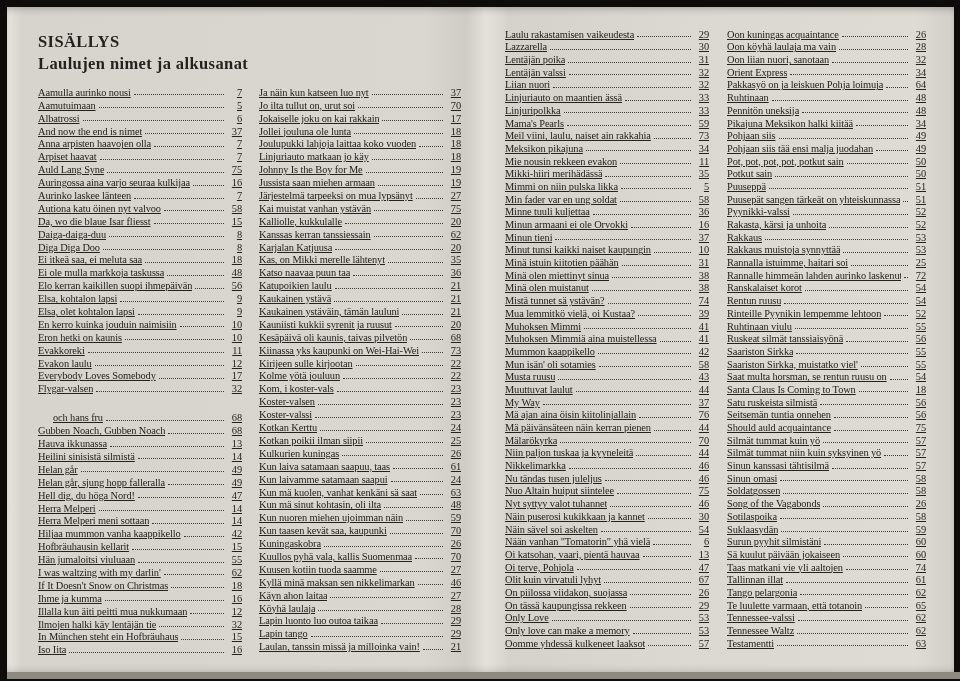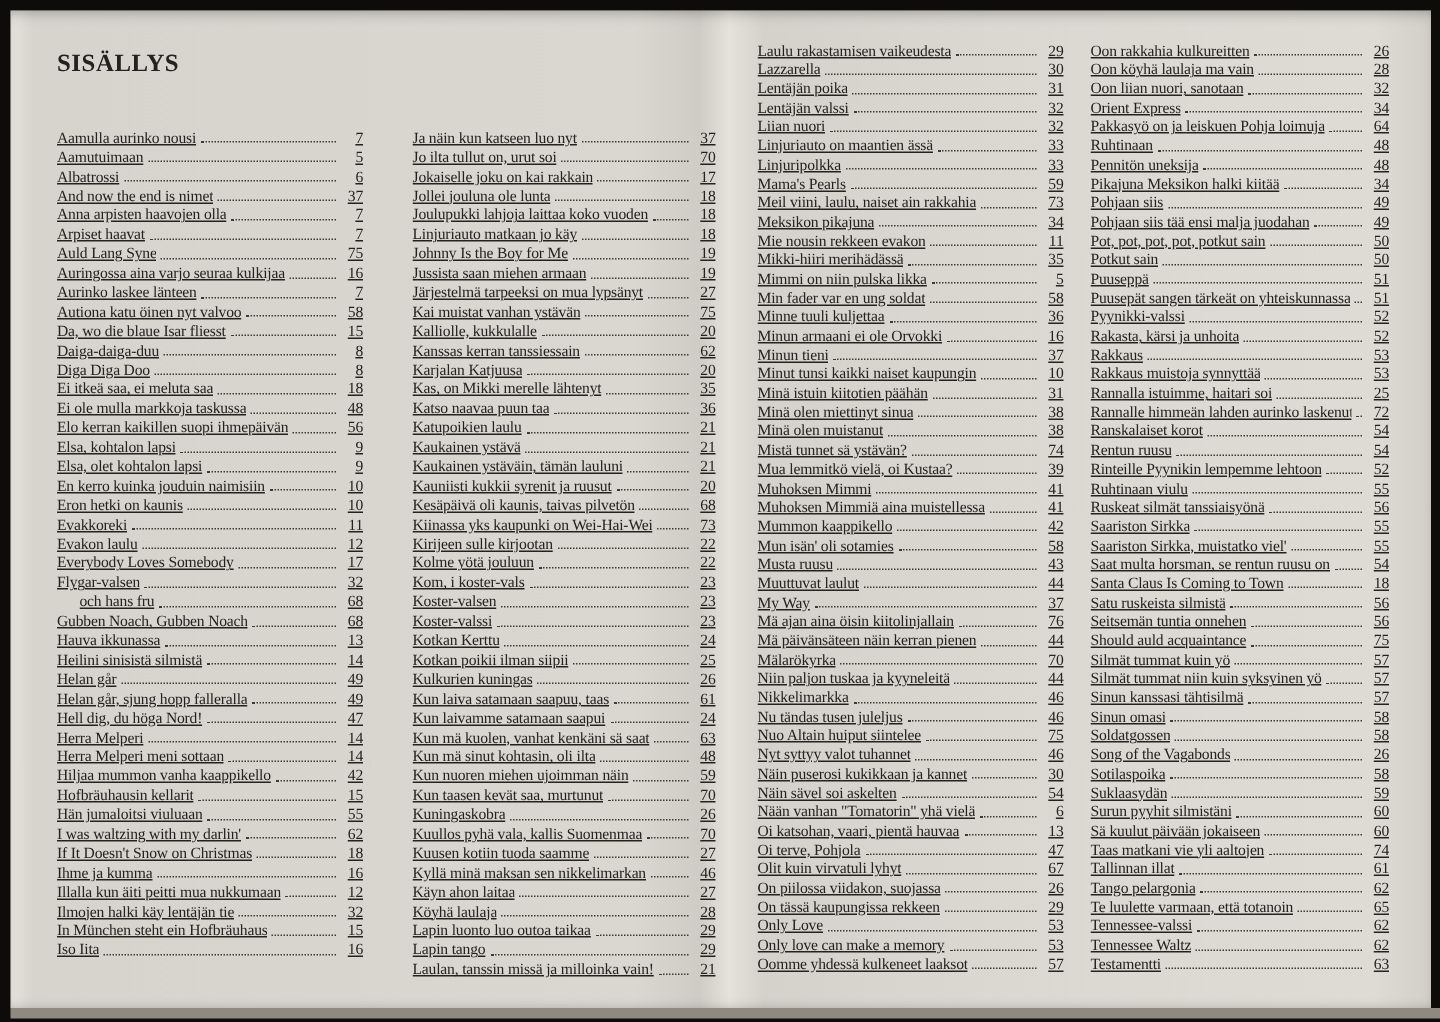--- a/index.html
+++ b/index.html
@@ -24,38 +24,39 @@
   }
   .hdr{
     position:absolute;left:31px;top:24px;
     font-weight:bold;font-size:16.5px;line-height:22px;letter-spacing:.4px;
   }
   .col{
     position:absolute;
     font-size:10.4px;letter-spacing:-0.12px;text-decoration:underline;
   }
   .c1{left:31px;top:78px;width:204px;--lh:12.9px;}
-  .c2{left:268px;top:78px;width:202px;--lh:12.9px;}
+  .c2{left:252px;top:78px;width:202px;--lh:12.9px;}
   .c3{left:498px;top:20px;width:204px;--lh:12.7px;}
   .c4{left:720px;top:20px;width:199px;--lh:12.7px;}
   .entry{display:flex;align-items:flex-end;height:var(--lh);}
-  .entry.indent{padding-left:15px;}
+  .entry.indent{padding-left:15px;margin-top:16px;}
   .t{white-space:nowrap;overflow:hidden;flex:0 1 auto;}
   .dots{flex:1 1 4px;min-width:4px;margin:0 3px 2.5px 3px;border-bottom:1.4px dotted #3e3a34;}
   .p{flex:none;min-width:15px;text-align:right;white-space:nowrap;}
 </style>
 </head>
 <body>
 
 <div class="bottom-strip"></div>
 
 <div class="paper">
 
   <div class="hdr">
     <div>SISÄLLYS</div>
+    <div>Laulujen nimet ja alkusanat</div>
   </div>
 
   <div class="col c1">
       <div class="entry">
         <span class="t">Aamulla aurinko nousi</span>
         <span class="dots"></span>
         <span class="p">7</span>
       </div>
       <div class="entry">
         <span class="t">Aamutuimaan</span>
@@ -433,21 +434,21 @@
         <span class="t">Kun mä sinut kohtasin, oli ilta</span>
         <span class="dots"></span>
         <span class="p">48</span>
       </div>
       <div class="entry">
         <span class="t">Kun nuoren miehen ujoimman näin</span>
         <span class="dots"></span>
         <span class="p">59</span>
       </div>
       <div class="entry">
-        <span class="t">Kun taasen kevät saa, murtunut</span>
+        <span class="t">Kun taasen kevät saa, kaupunki</span>
         <span class="dots"></span>
         <span class="p">70</span>
       </div>
       <div class="entry">
         <span class="t">Kuningaskobra</span>
         <span class="dots"></span>
         <span class="p">26</span>
       </div>
       <div class="entry">
         <span class="t">Kuullos pyhä vala, kallis Suomenmaa</span>
@@ -732,21 +733,21 @@
         <span class="p">53</span>
       </div>
       <div class="entry">
         <span class="t">Oomme yhdessä kulkeneet laaksot</span>
         <span class="dots"></span>
         <span class="p">57</span>
       </div>
     </div>
   <div class="col c4">
       <div class="entry">
-        <span class="t">Oon rakkahia kulkureitten</span>
+        <span class="t">Oon kuningas acquaintance</span>
         <span class="dots"></span>
         <span class="p">26</span>
       </div>
       <div class="entry">
         <span class="t">Oon köyhä laulaja ma vain</span>
         <span class="dots"></span>
         <span class="p">28</span>
       </div>
       <div class="entry">
         <span class="t">Oon liian nuori, sanotaan</span>

